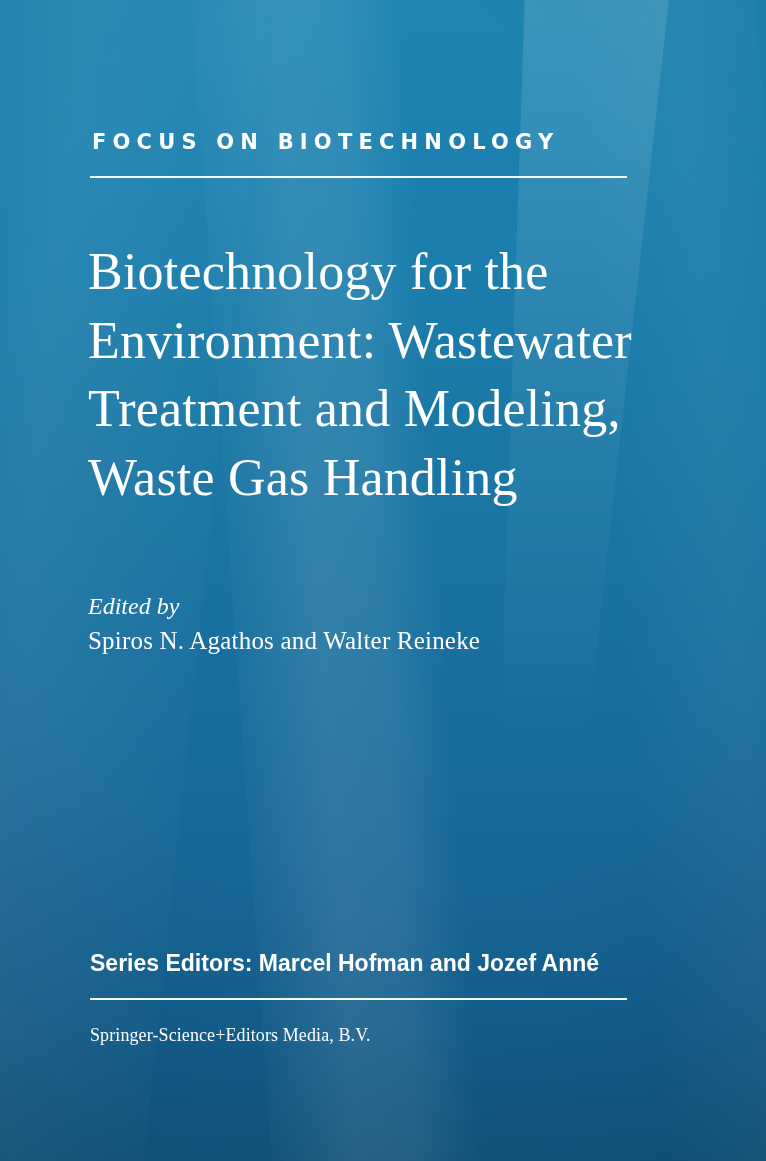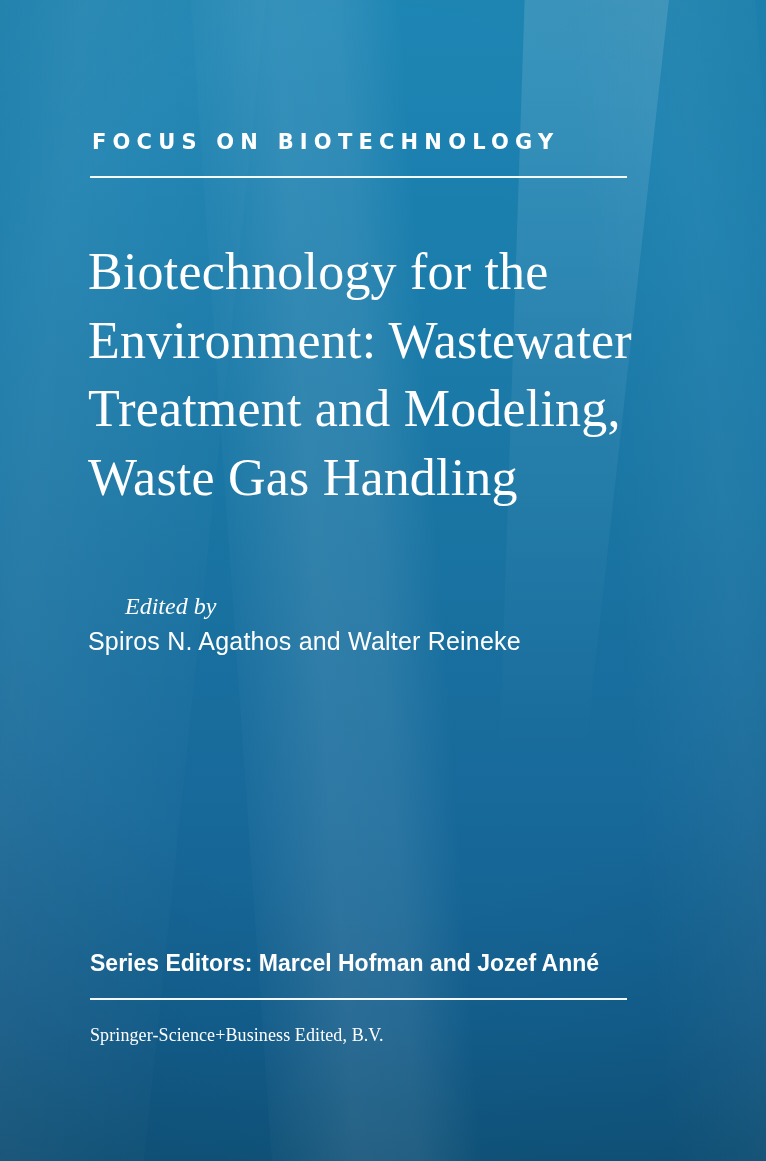--- a/index.html
+++ b/index.html
@@ -113,28 +113,27 @@
   }
 
   .edited-by {
     position: absolute;
     left: 88px;
     top: 593px;
     color: #ffffff;
     font-family: "Liberation Serif", serif;
     font-style: italic;
     font-size: 24px;
-    margin-left: 37px;
   }
   .editors {
     position: absolute;
     left: 88px;
     top: 627px;
     color: #ffffff;
-    font-family: Liberation Sans, sans-serif;
+    font-family: Liberation Serif, serif;
     font-size: 25px;
     letter-spacing: 0.2px;
   }
 
   .series-editors {
     position: absolute;
     left: 90px;
     top: 950px;
     color: #ffffff;
     font-family: Liberation Sans, sans-serif;
@@ -175,15 +174,15 @@
     <div class="series-label">FOCUS ON BIOTECHNOLOGY</div>
     <div class="rule-top"></div>
 
     <div class="title">Biotechnology for the Environment: Wastewater Treatment and Modeling, Waste Gas Handling</div>
 
     <div class="edited-by">Edited by</div>
     <div class="editors">Spiros N. Agathos and Walter Reineke</div>
 
     <div class="series-editors">Series Editors: Marcel Hofman and Jozef Anné</div>
     <div class="rule-bottom"></div>
-    <div class="publisher">Springer-Science+Business Edited, B.V.</div>
+    <div class="publisher">Springer-Science+Editors Media, B.V.</div>
   </div>
 </div>
 
 </body></html>

